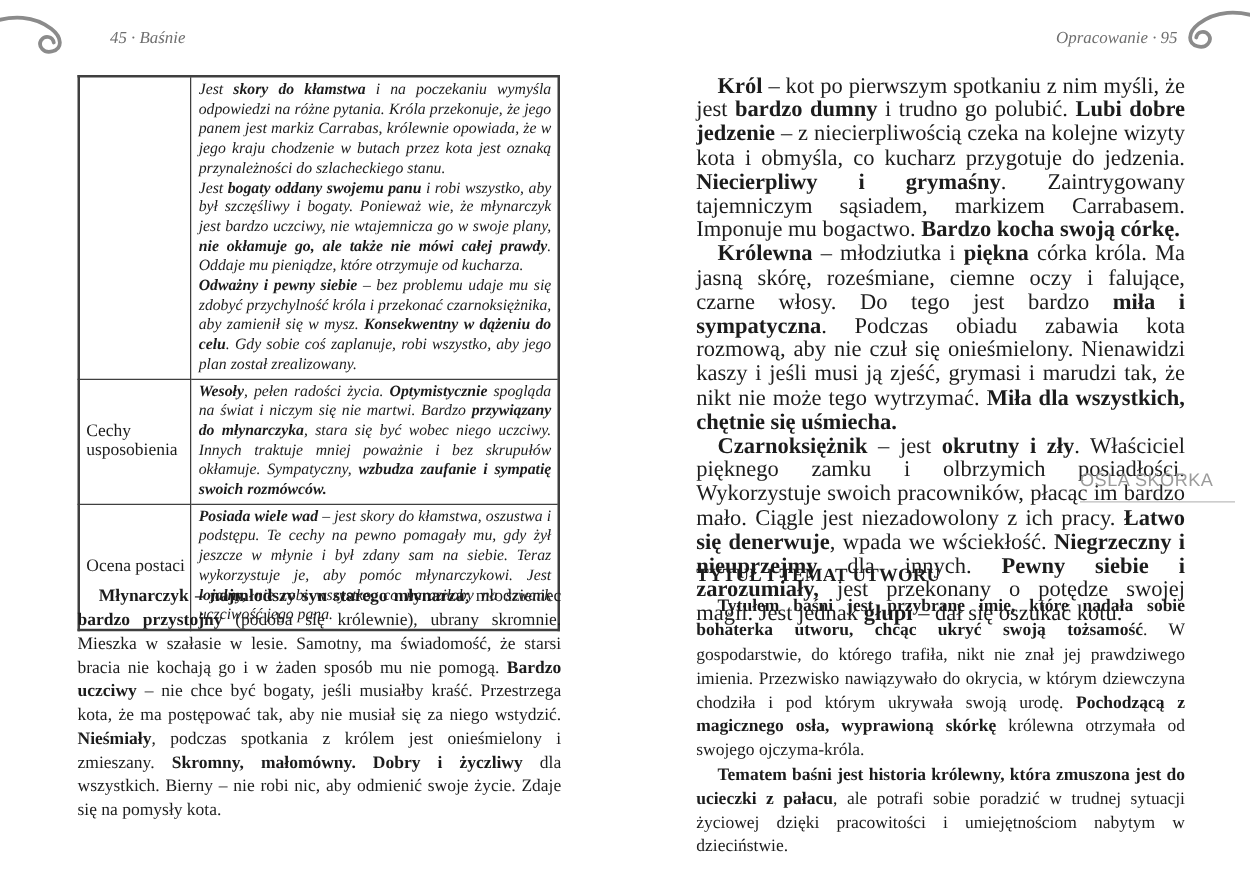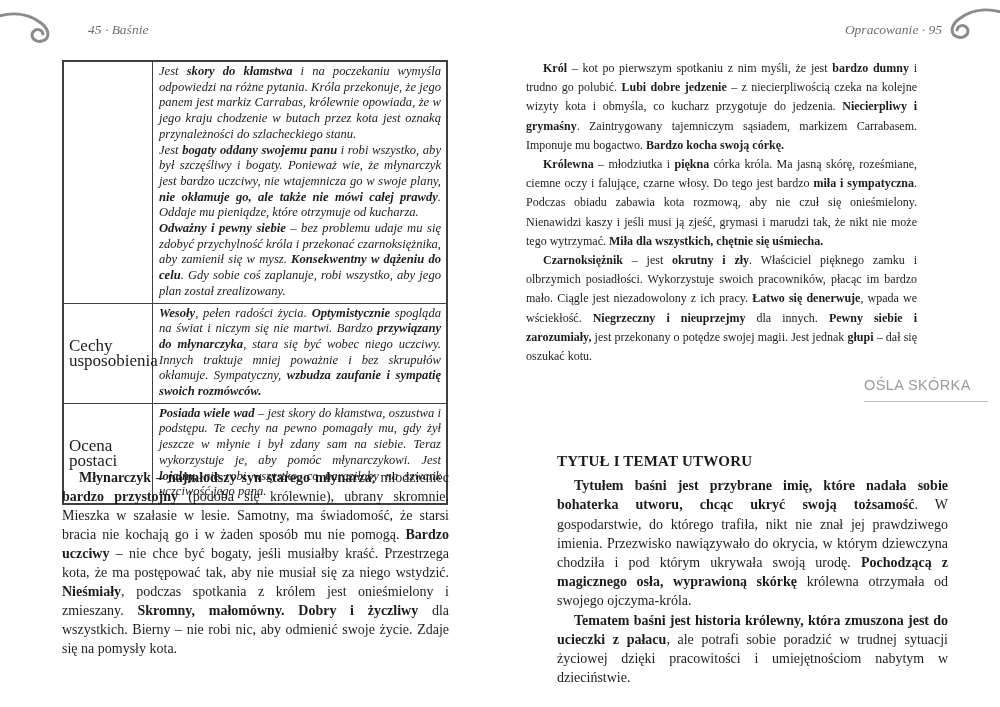--- a/index.html
+++ b/index.html
@@ -23,36 +23,36 @@
 
   
   .char-table{
     position:absolute;left:62px;top:60px;width:386px;
     border-collapse:collapse;table-layout:fixed;
     border:2px solid #3f3f3f;
   }
   .char-table td{border:1px solid #3f3f3f;vertical-align:top;}
   .char-table .label-cell{
     width:80px;vertical-align:middle;padding:2px 3px 2px 5px;
-    font-size:17px;line-height:15px;
+    font-size:14px;line-height:15px;
   }
   .char-table .content-cell{
     padding:2px 5px 3px 6px;font-size:12.6px;line-height:15.7px;font-style:italic;
   }
   .char-table .content-cell .para{text-indent:0;}
   .row-tall td{height:229px;}
   .row-mid td{height:74px;}
 
   
   .left-body{position:absolute;left:62px;top:468px;width:387px;font-size:14px;line-height:19px;}
   .section-heading{margin:0 0 5px 0;font-size:15px;font-weight:bold;letter-spacing:0.2px;}
   .bodytext .para{text-indent:17px;}
 
   
-  .right-body{position:absolute;left:526px;top:59px;width:391px;font-size:12px;line-height:19.2px;}
+  .right-body{position:absolute;left:557px;top:59px;width:391px;font-size:18px;line-height:19.2px;}
   .chapter-head{
     position:absolute;left:864px;top:377px;width:124px;
     font-family:"Liberation Sans","DejaVu Sans",sans-serif;
     color:#9b9b9b;font-size:14.5px;letter-spacing:0.4px;
     padding-bottom:8px;border-bottom:1px solid #bdbdbd;
   }
   .right-body2{position:absolute;left:557px;top:452px;width:391px;font-size:14px;line-height:19.2px;}
 </style>
 </head>
 <body>

